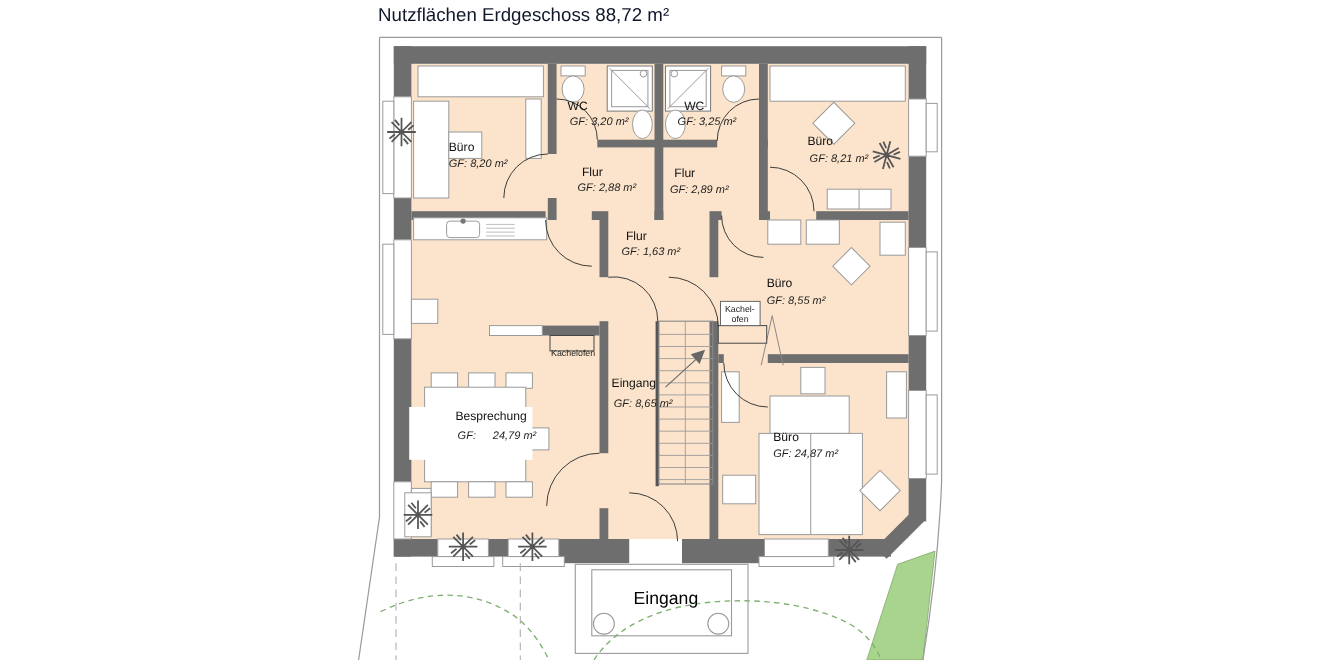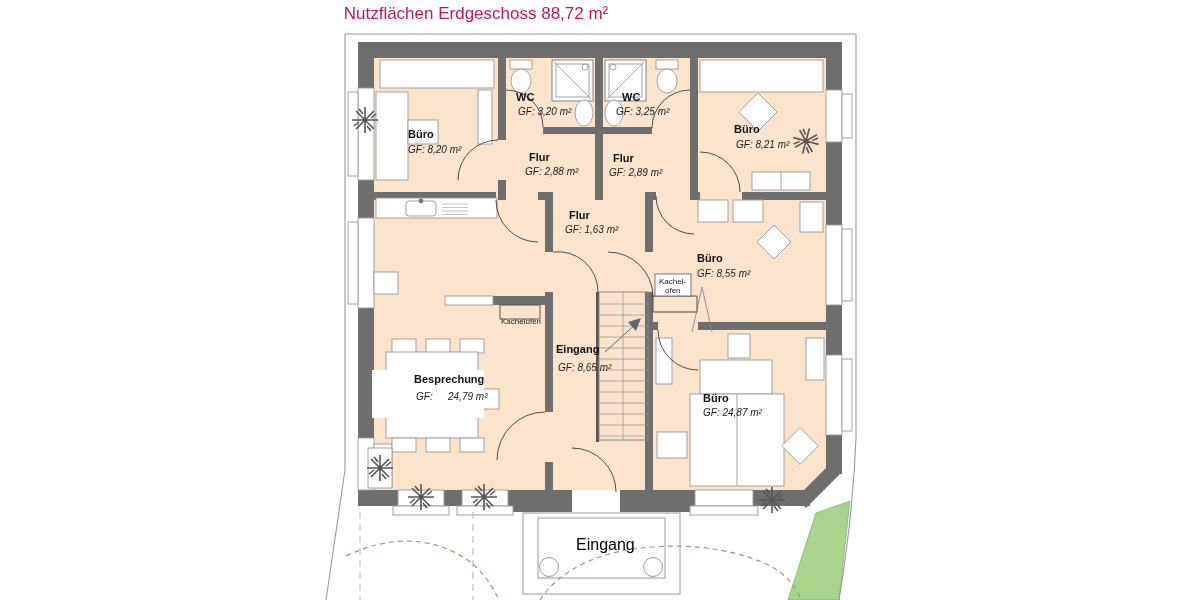--- a/index.html
+++ b/index.html
@@ -1,24 +1,24 @@
 <!DOCTYPE html>
 <html><head>
 <meta charset="utf-8">
 <style>
   html,body{margin:0;padding:0;background:#fff;}
   #stage{position:relative;width:1200px;height:600px;background:#fff;overflow:hidden;
          font-family:"Liberation Sans",sans-serif;}
   #plan-svg{position:absolute;left:0;top:0;}
   .lbl{position:absolute;white-space:nowrap;color:#111;}
-  .rname{font-weight:bold;font-size:11px;}
+  .rname{font-weight:normal;font-size:11px;}
   .rarea{font-size:10px;color:#1c1c1c;font-style:italic;}
   .tiny{font-size:8px;color:#1c1c1c;}
   #title{position:absolute;left:0;top:4px;width:952px;text-align:center;
-         font-size:17px;color:#be185d;}
+         font-size:17px;color:#0f172a;}
   #porch-label{position:absolute;font-size:16px;color:#000;}
 </style>
 </head>
 <body>
 
 <div id="stage">
 
 <svg id="plan-svg" width="1200" height="600" viewBox="0 0 1200 600">
 
   <defs>

